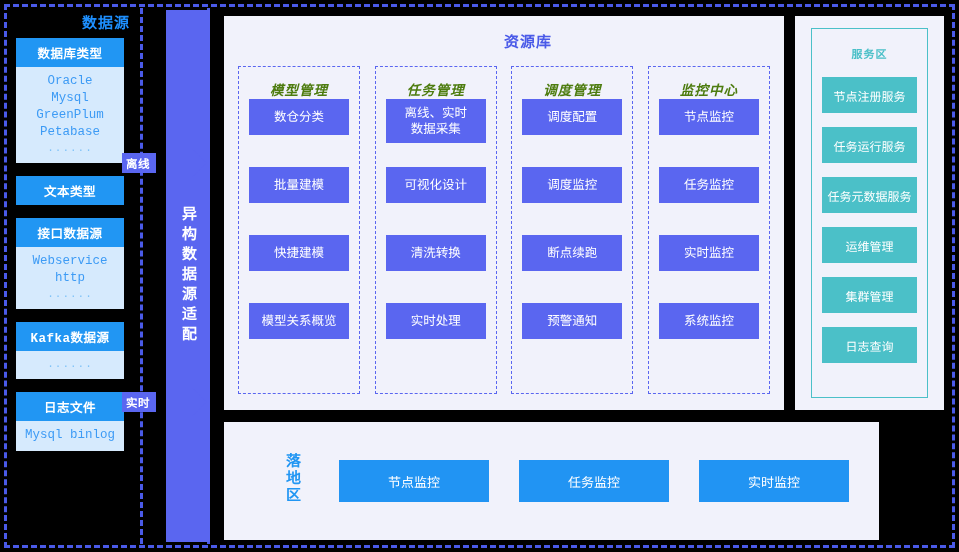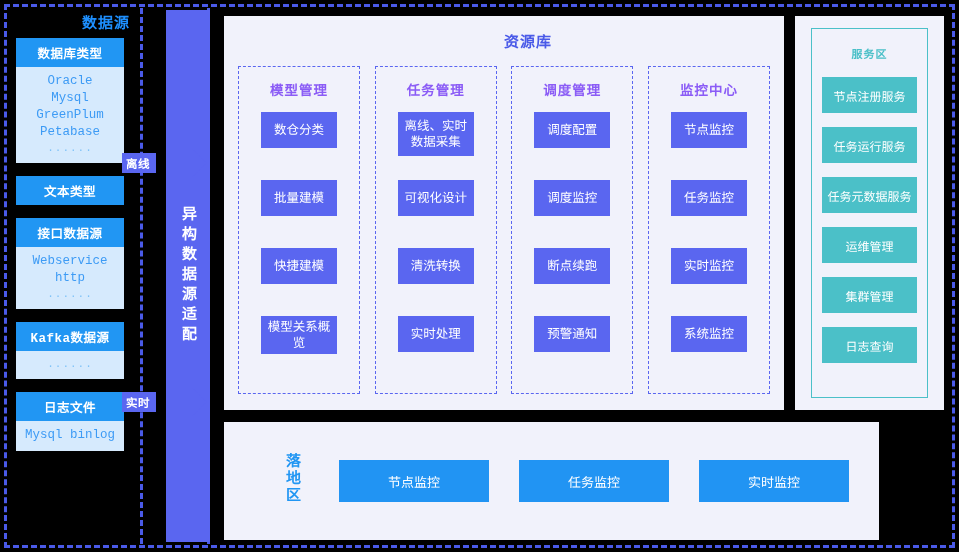--- a/index.html
+++ b/index.html
@@ -183,28 +183,28 @@
     width: 122px;
     box-sizing: border-box;
     border: 1.5px dashed #5a66f0;
     background: transparent;
     display: flex;
     flex-direction: column;
     align-items: center;
     padding-top: 12px;
   }
   .res-col-title {
-    color: #8b5cf6;
+    color: #4d7c0f;
     font-size: 13.5px;
     font-weight: bold;
     letter-spacing: 1px;
-    margin-bottom: 13px;
+    font-style: italic;
   }
   .res-btn {
-    width: 76px;
+    width: 100px;
     min-height: 36px;
     background: #5a66f0;
     color: #ffffff;
     font-size: 12.5px;
     display: flex;
     align-items: center;
     justify-content: center;
     text-align: center;
     margin-bottom: 32px;
     line-height: 16px;

